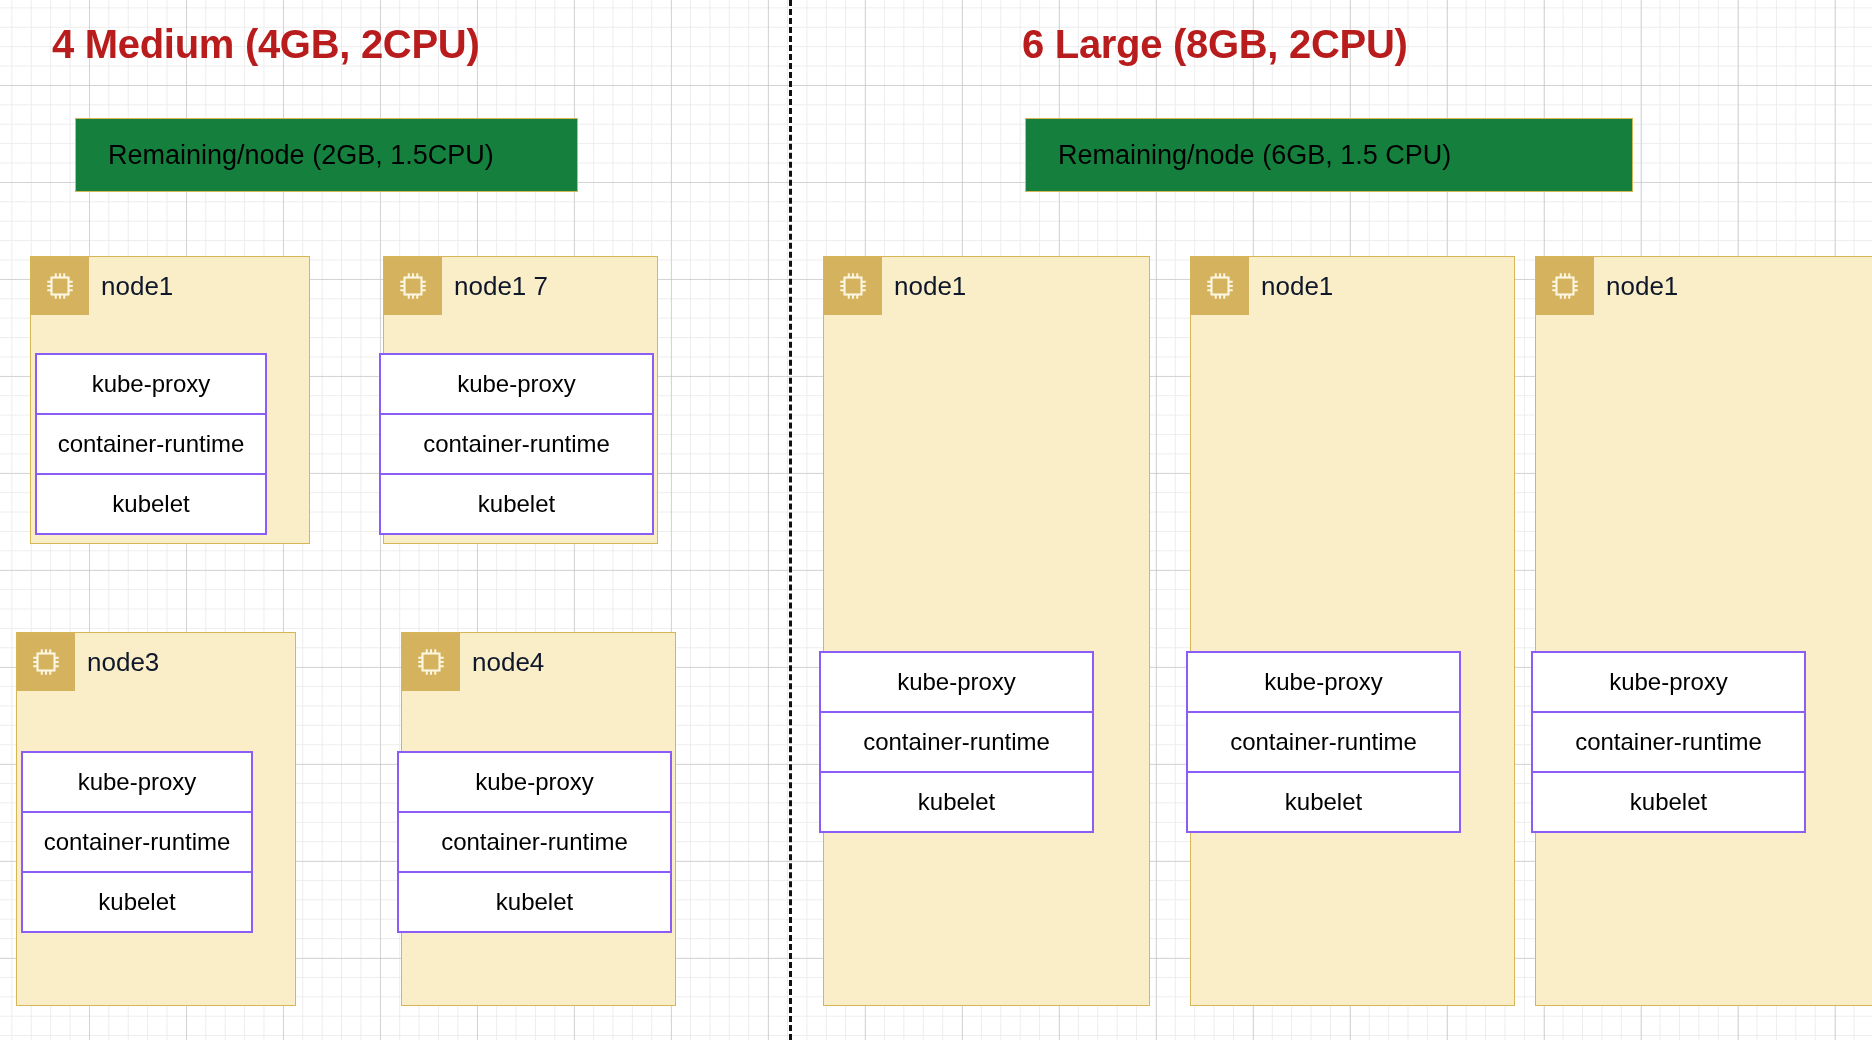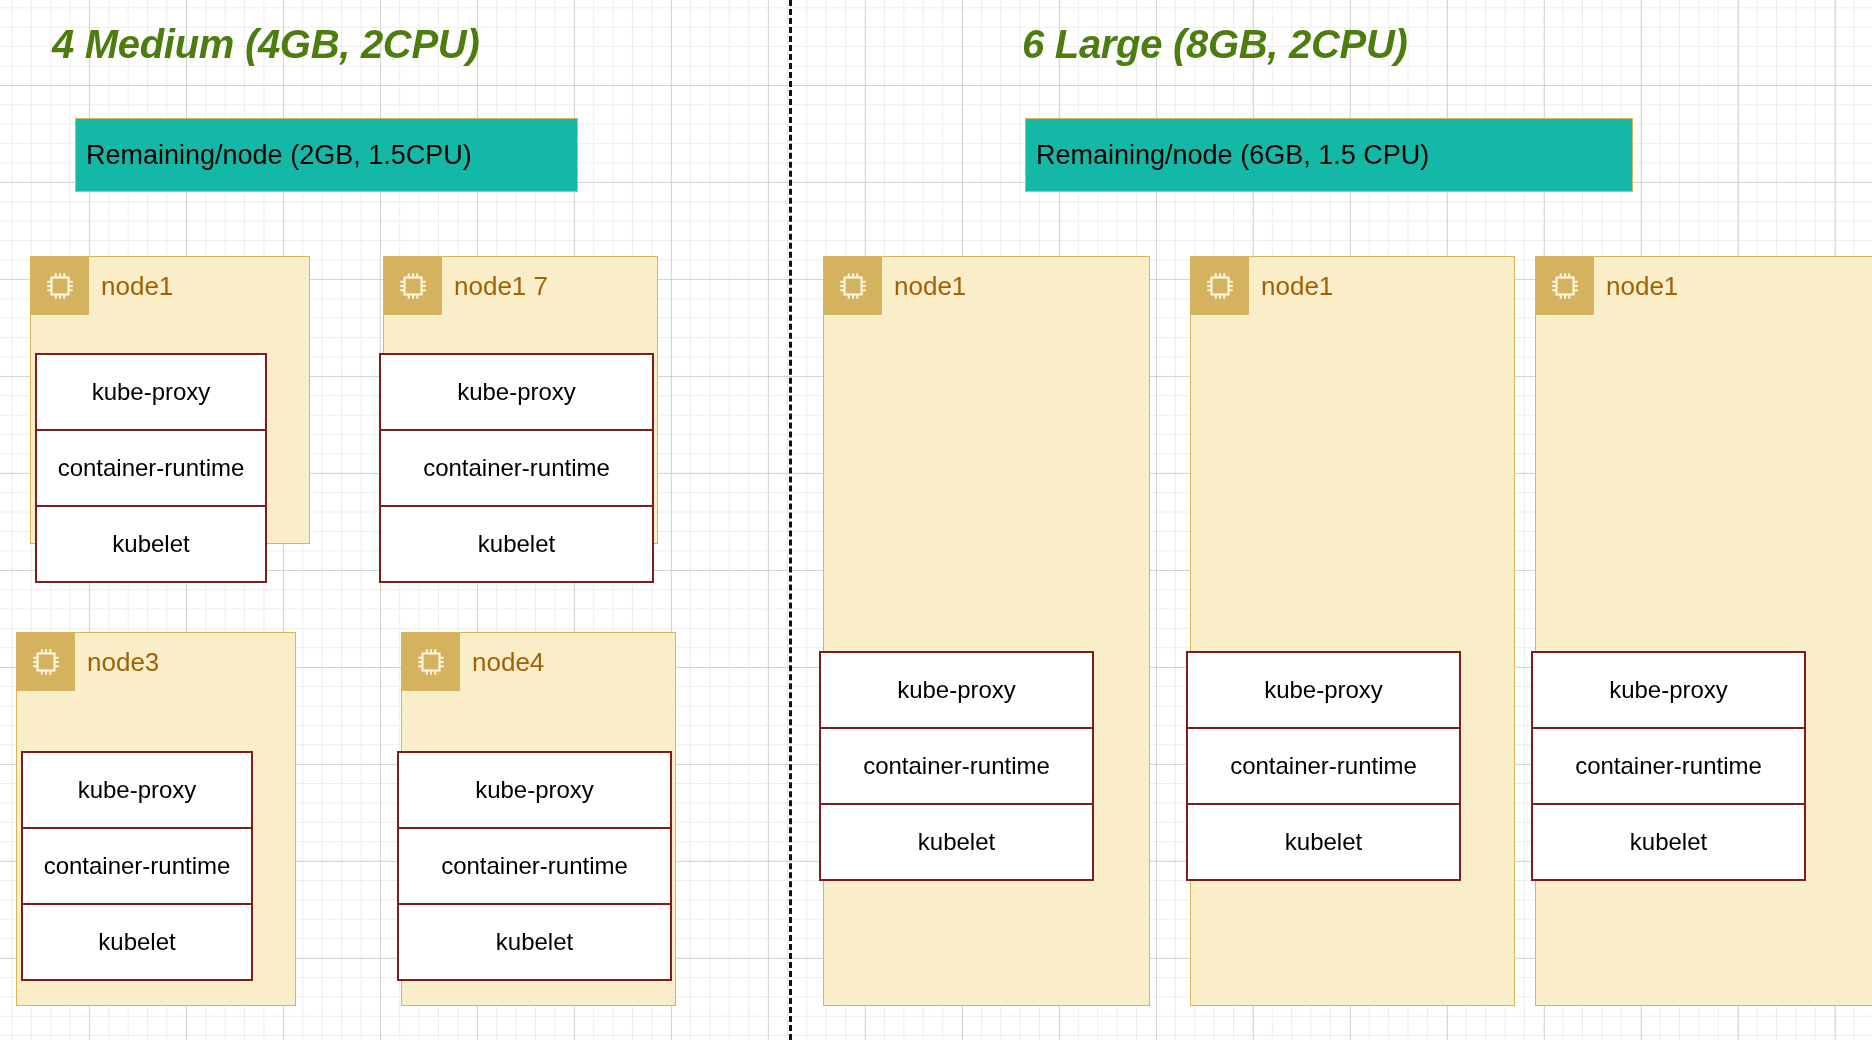--- a/index.html
+++ b/index.html
@@ -25,33 +25,32 @@
       19.4px 19.4px,
       19.4px 19.4px;
     background-position:-8px -12px,-8px -12px,-8px -12px,-8px -12px;
   }
   .abs{position:absolute;}
 
   
   .sec-title{
     font-size:40px;
     font-weight:bold;
-    color:#4d7c0f;
+    color:#b91c1c;
     white-space:nowrap;
     letter-spacing:-0.3px;
-    font-style:italic;
   }
 
   
   .remaining-box{
-    background:#14b8a6;
+    background:#15803d;
     border:1.5px solid #d6b656;
     box-sizing:border-box;
     display:flex;align-items:center;
-    padding-left:10px;
+    padding-left:32px;
     font-size:27px;
     color:#000;
     white-space:nowrap;
   }
   .remaining-box b{font-weight:normal;}
 
   
   .node{
     background:#faeec8;
     border:1.5px solid #d6b656;
@@ -61,32 +60,32 @@
   .node-head{
     position:absolute;left:0;top:0;
     width:58px;height:58px;
     background:#d4b25e;
     display:flex;align-items:center;justify-content:center;
   }
   .node-label{
     position:absolute;
     left:70px;top:0;height:58px;
     display:flex;align-items:center;
-    font-size:26px;color:#a16207;
+    font-size:26px;color:#0f172a;
     white-space:nowrap;
   }
   .cpu-icon{display:block;}
 
   
   .comp-stack{position:absolute;left:0;right:0;}
   .comp{
     background:#ffffff;
-    border:2px solid #7f1d1d;
+    border:2px solid #8b5cf6;
     box-sizing:border-box;
-    height:78px;
+    height:62px;
     display:flex;align-items:center;justify-content:center;
     font-size:24px;color:#000;
     white-space:nowrap;
     margin-top:-2px;
   }
   .comp:first-child{margin-top:0;}
 
   
   #divider{
     position:absolute;

